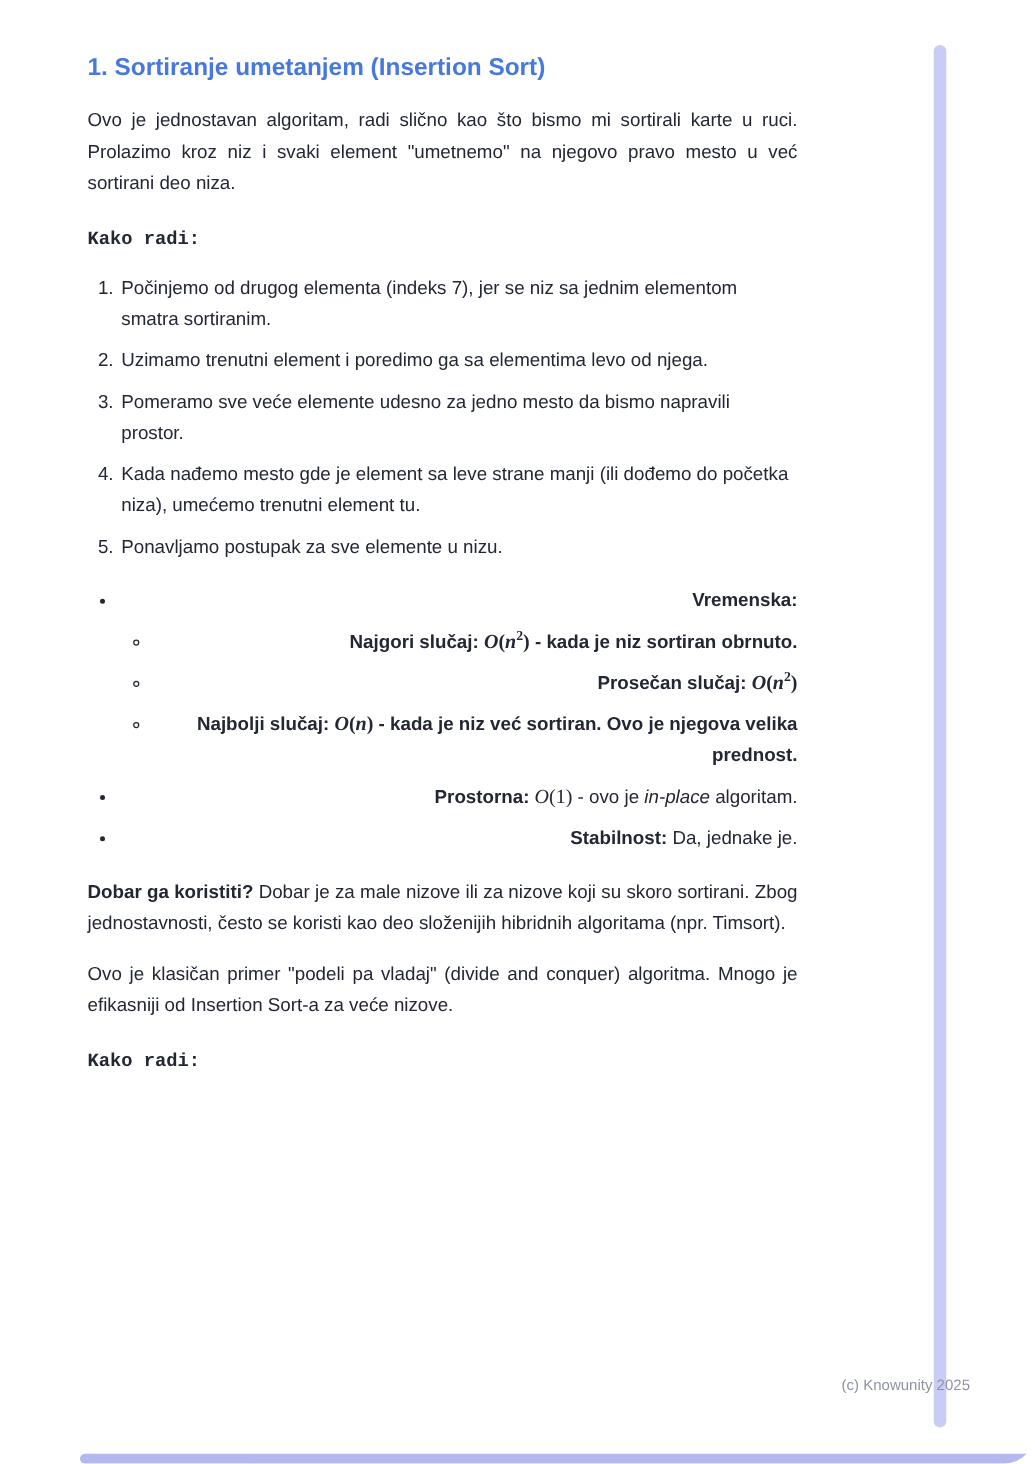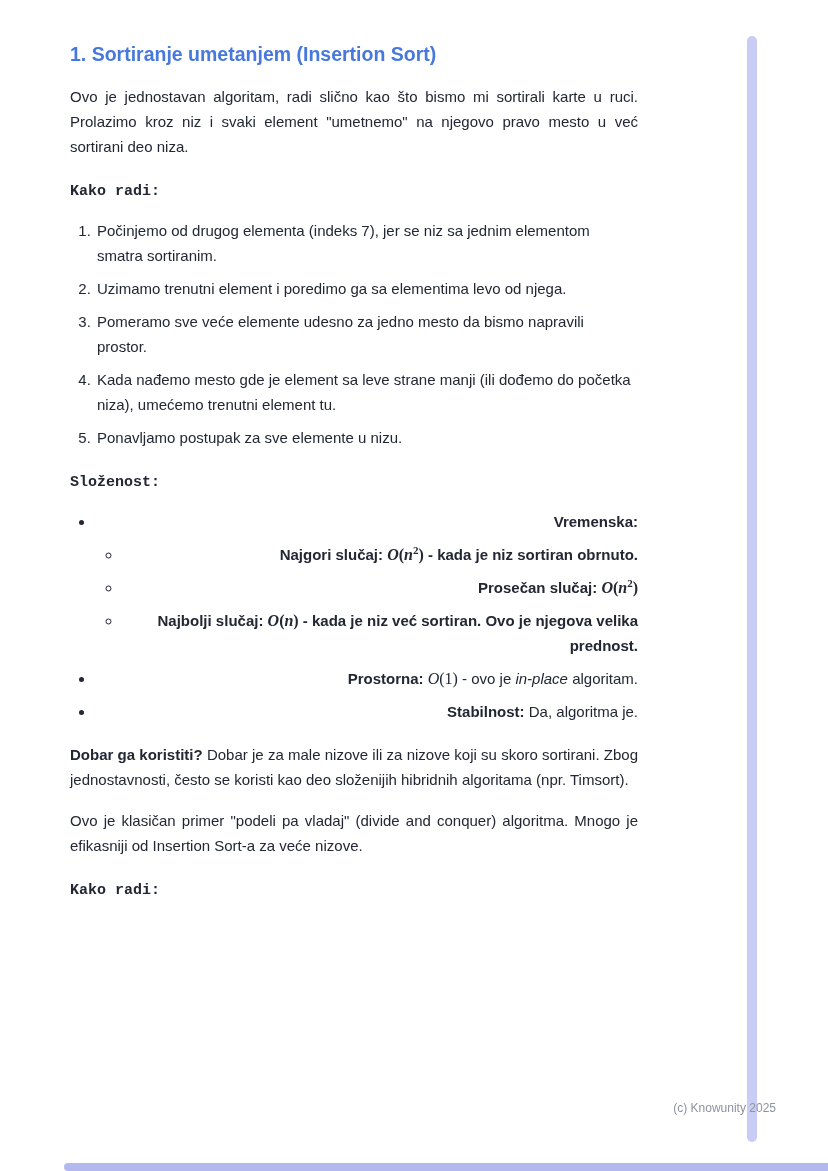--- a/index.html
+++ b/index.html
@@ -5,21 +5,21 @@
   :root{
     --heading:#4678dd;
     --body:#222733;
     --footer:#8d93a0;
     --scrollbar:#c9ccf4;
     --bottombar:#b3b9ef;
   }
   *{box-sizing:border-box;}
   html,body{margin:0;padding:0;}
   body{background:#ffffff;font-family:"Liberation Sans","DejaVu Sans",sans-serif;}
-  .page{position:relative;width:828px;height:1171px;background:#ffffff;overflow:hidden;color:var(--body);}
+  .page{position:relative;width:828px;height:1171px;background:#ffffff;overflow:hidden;color:var(--body);border-radius:25px;}
   .content{position:absolute;left:70px;top:0;width:568px;font-size:15px;line-height:25px;}
   h1{font-size:19.5px;line-height:28px;font-weight:700;color:var(--heading);margin:34px 0 16px;}
   h1.first{margin-top:40px;}
   p{margin:16px 0;text-align:justify;}
   p.label{font-weight:700;margin:20px 0 14px;text-align:left;font-family:Liberation Mono, monospace;}
   ol,ul{margin:14px 0 18px;padding-left:25px;}
   li{margin-bottom:8px;padding-left:2px;}
   li:last-child{margin-bottom:0;}
   ol li::marker{color:var(--body);}
   ul.top{list-style:disc;text-align:right;}
@@ -46,33 +46,32 @@
     <p class="label">Kako radi:</p>
 
     <ol>
       <li><span>Počinjemo od drugog elementa (indeks 7), jer se niz sa jednim elementom smatra sortiranim.</span></li>
       <li><span>Uzimamo trenutni element i poredimo ga sa elementima levo od njega.</span></li>
       <li><span>Pomeramo sve veće elemente udesno za jedno mesto da bismo napravili prostor.</span></li>
       <li><span>Kada nađemo mesto gde je element sa leve strane manji (ili dođemo do početka niza), umećemo trenutni element tu.</span></li>
       <li><span>Ponavljamo postupak za sve elemente u nizu.</span></li>
     </ol>
 
-    <p class="label">Složenost:</p>
 
     <ul class="top">
       <li>
         <span class="b">Vremenska:</span>
         <ul class="sub">
           <li><span>Najgori slučaj: </span><span class="i math">O</span><span class="math">(</span><span class="i math">n</span><sup class="math">2</sup><span class="math">)</span><span> - kada je niz sortiran obrnuto.</span></li>
           <li><span>Prosečan slučaj: </span><span class="i math">O</span><span class="math">(</span><span class="i math">n</span><sup class="math">2</sup><span class="math">)</span></li>
           <li><span>Najbolji slučaj: </span><span class="i math">O</span><span class="math">(</span><span class="i math">n</span><span class="math">)</span><span> - kada je niz već sortiran. Ovo je njegova velika prednost.</span></li>
         </ul>
       </li>
       <li><span class="b">Prostorna: </span><span class="i math">O</span><span class="math">(</span><span class="math">1</span><span class="math">)</span><span> - ovo je </span><span class="i">in-place</span><span> algoritam.</span></li>
-      <li><span class="b">Stabilnost: </span><span>Da, algoritma je.</span></li>
+      <li><span class="b">Stabilnost: </span><span>Da, jednake je.</span></li>
     </ul>
 
     <p><span class="b">Dobar ga koristiti? </span><span>Dobar je za male nizove ili za nizove koji su skoro sortirani. Zbog jednostavnosti, često se koristi kao deo složenijih hibridnih algoritama (npr. Timsort).</span></p>
 
 
     <p><span>Ovo je klasičan primer "podeli pa vladaj" (divide and conquer) algoritma. Mnogo je efikasniji od Insertion Sort-a za veće nizove.</span></p>
 
     <p class="label">Kako radi:</p>
 
 

